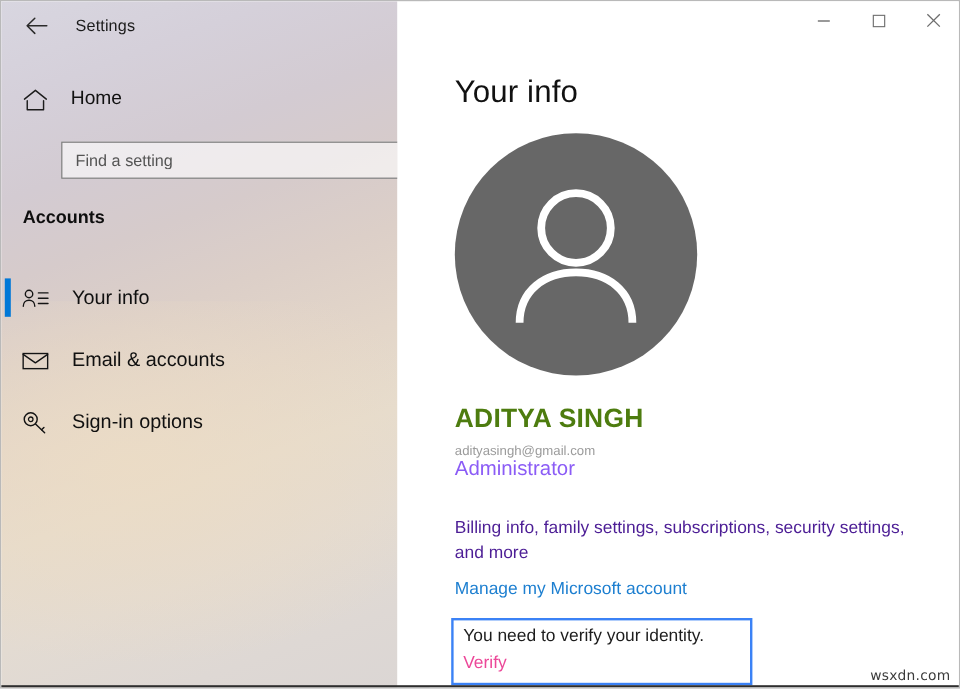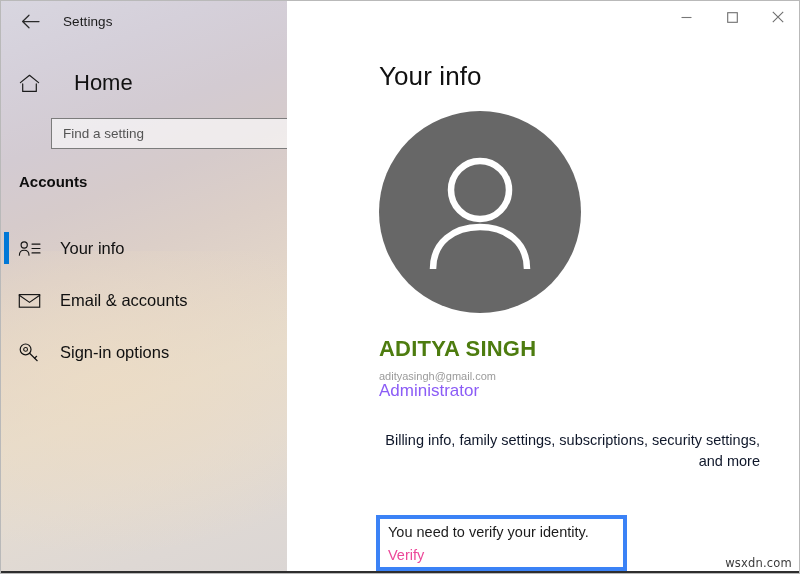--- a/index.html
+++ b/index.html
@@ -21,21 +21,21 @@
     background: #ffffff;
     box-sizing: border-box;
     border: 1px solid #b9b9b9;
   }
 
   
   .sidebar {
     position: absolute;
     left: 0;
     top: 0;
-    width: 286px;
+    width: 330px;
     height: 574px;
     background: linear-gradient(
         160deg,
         #d8d6e0 0%,
         #d5d0da 12%,
         #d3cbd2 24%,
         #d6cbcb 34%,
         #dccfc8 44%,
         #e3d6c9 56%,
         #e6dccd 66%,
@@ -103,23 +103,23 @@
     cursor: default;
   }
   .home-icon {
     width: 24px;
     margin-left: 16px;
     display: flex;
     justify-content: center;
     align-items: center;
   }
   .home-label {
-    font-size: 22px;
+    font-size: 16px;
     color: #111111;
-    margin-left: 33px;
+    margin-left: 18px;
   }
 
   .search-wrap {
     position: absolute;
     left: 18px;
     top: 117px;
     width: 316px;
     height: 31px;
     background: rgba(255,255,255,0.62);
     border: 1px solid #7c7c7c;
@@ -280,41 +280,40 @@
     color: #8b5cf6;
   }
 
   .desc {
     position: absolute;
     left: 21px;
     top: 429px;
     width: 381px;
     font-size: 14.5px;
     line-height: 21px;
-    color: #0f172a;
-    text-align: right;
+    color: #4c1d95;
   }
 
   .manage-link {
     position: absolute;
     left: 21px;
     top: 482px;
     font-size: 14.5px;
     color: #1d7fd0;
     text-decoration: none;
     cursor: default;
   }
 
   .verify-box {
     position: absolute;
     left: 18px;
     top: 514px;
     width: 251px;
     height: 56px;
-    border: 4px solid #3b82f6;
+    border: 2px solid #3b82f6;
     box-sizing: border-box;
     background: transparent;
   }
   .verify-text {
     position: absolute;
     left: 8px;
     top: 5px;
     font-size: 14.5px;
     color: #1c1c1c;
     white-space: nowrap;
@@ -462,20 +461,21 @@
         <path d="M9 116C9 89 30 74 56 74C82 74 103 89 103 116" stroke="#ffffff" stroke-width="6.5" fill="none" stroke-linecap="butt"></path>
       </svg>
     </div>
 
     <div class="user-name">ADITYA SINGH</div>
     <div class="user-email">adityasingh@gmail.com</div>
     <div class="user-role">Administrator</div>
 
     <div class="desc">Billing info, family settings, subscriptions, security settings, and more</div>
 
+    <a class="manage-link" href="#">Manage my Microsoft account</a>
 
     <div class="verify-box">
       <div class="verify-text">You need to verify your identity.</div>
       <a class="verify-link" href="#">Verify</a>
     </div>
 
     <div class="watermark">wsxdn.com</div>
   </div>
 
   <div class="bottom-rule"></div>

